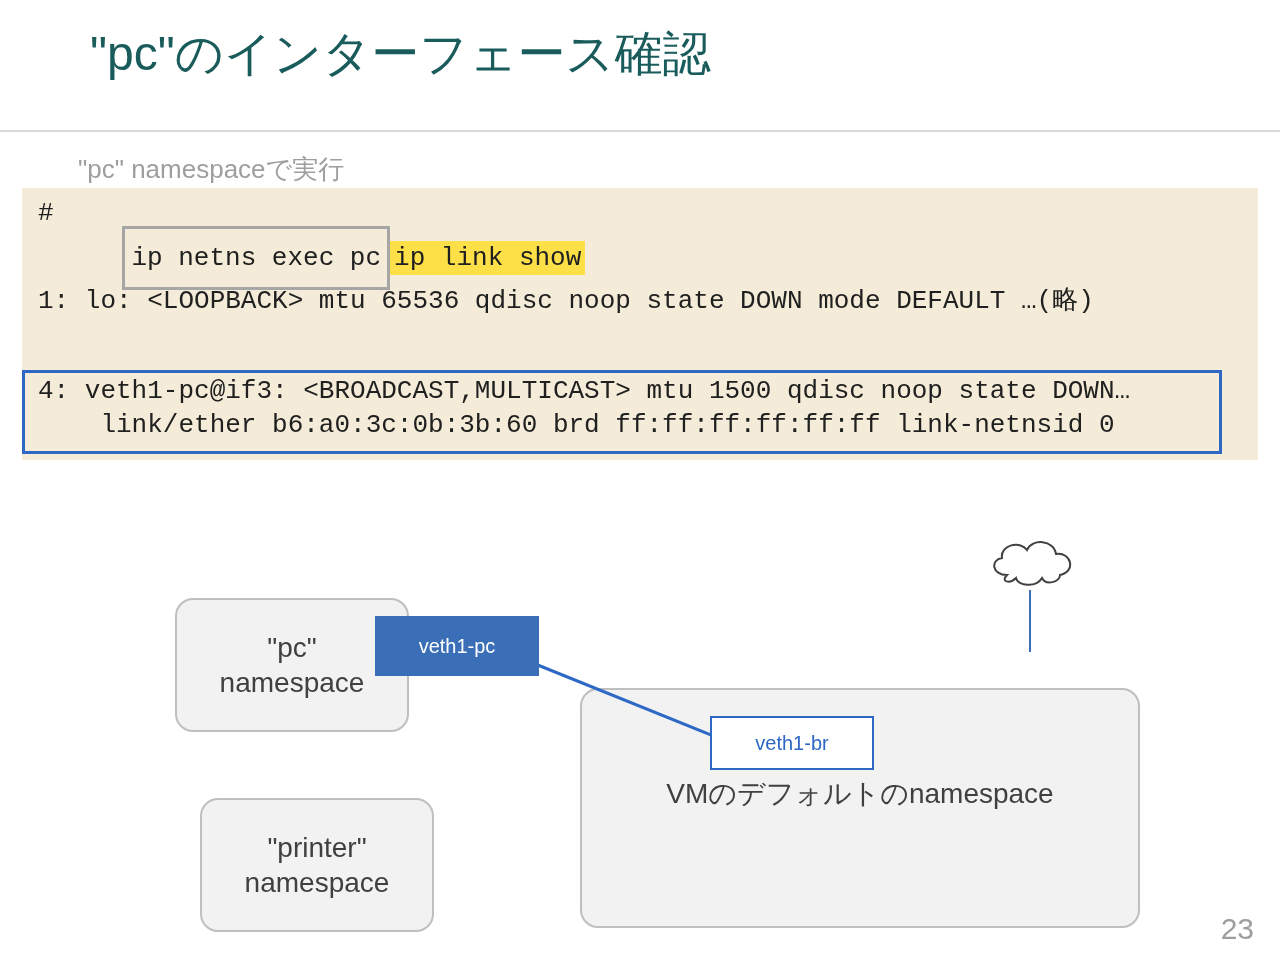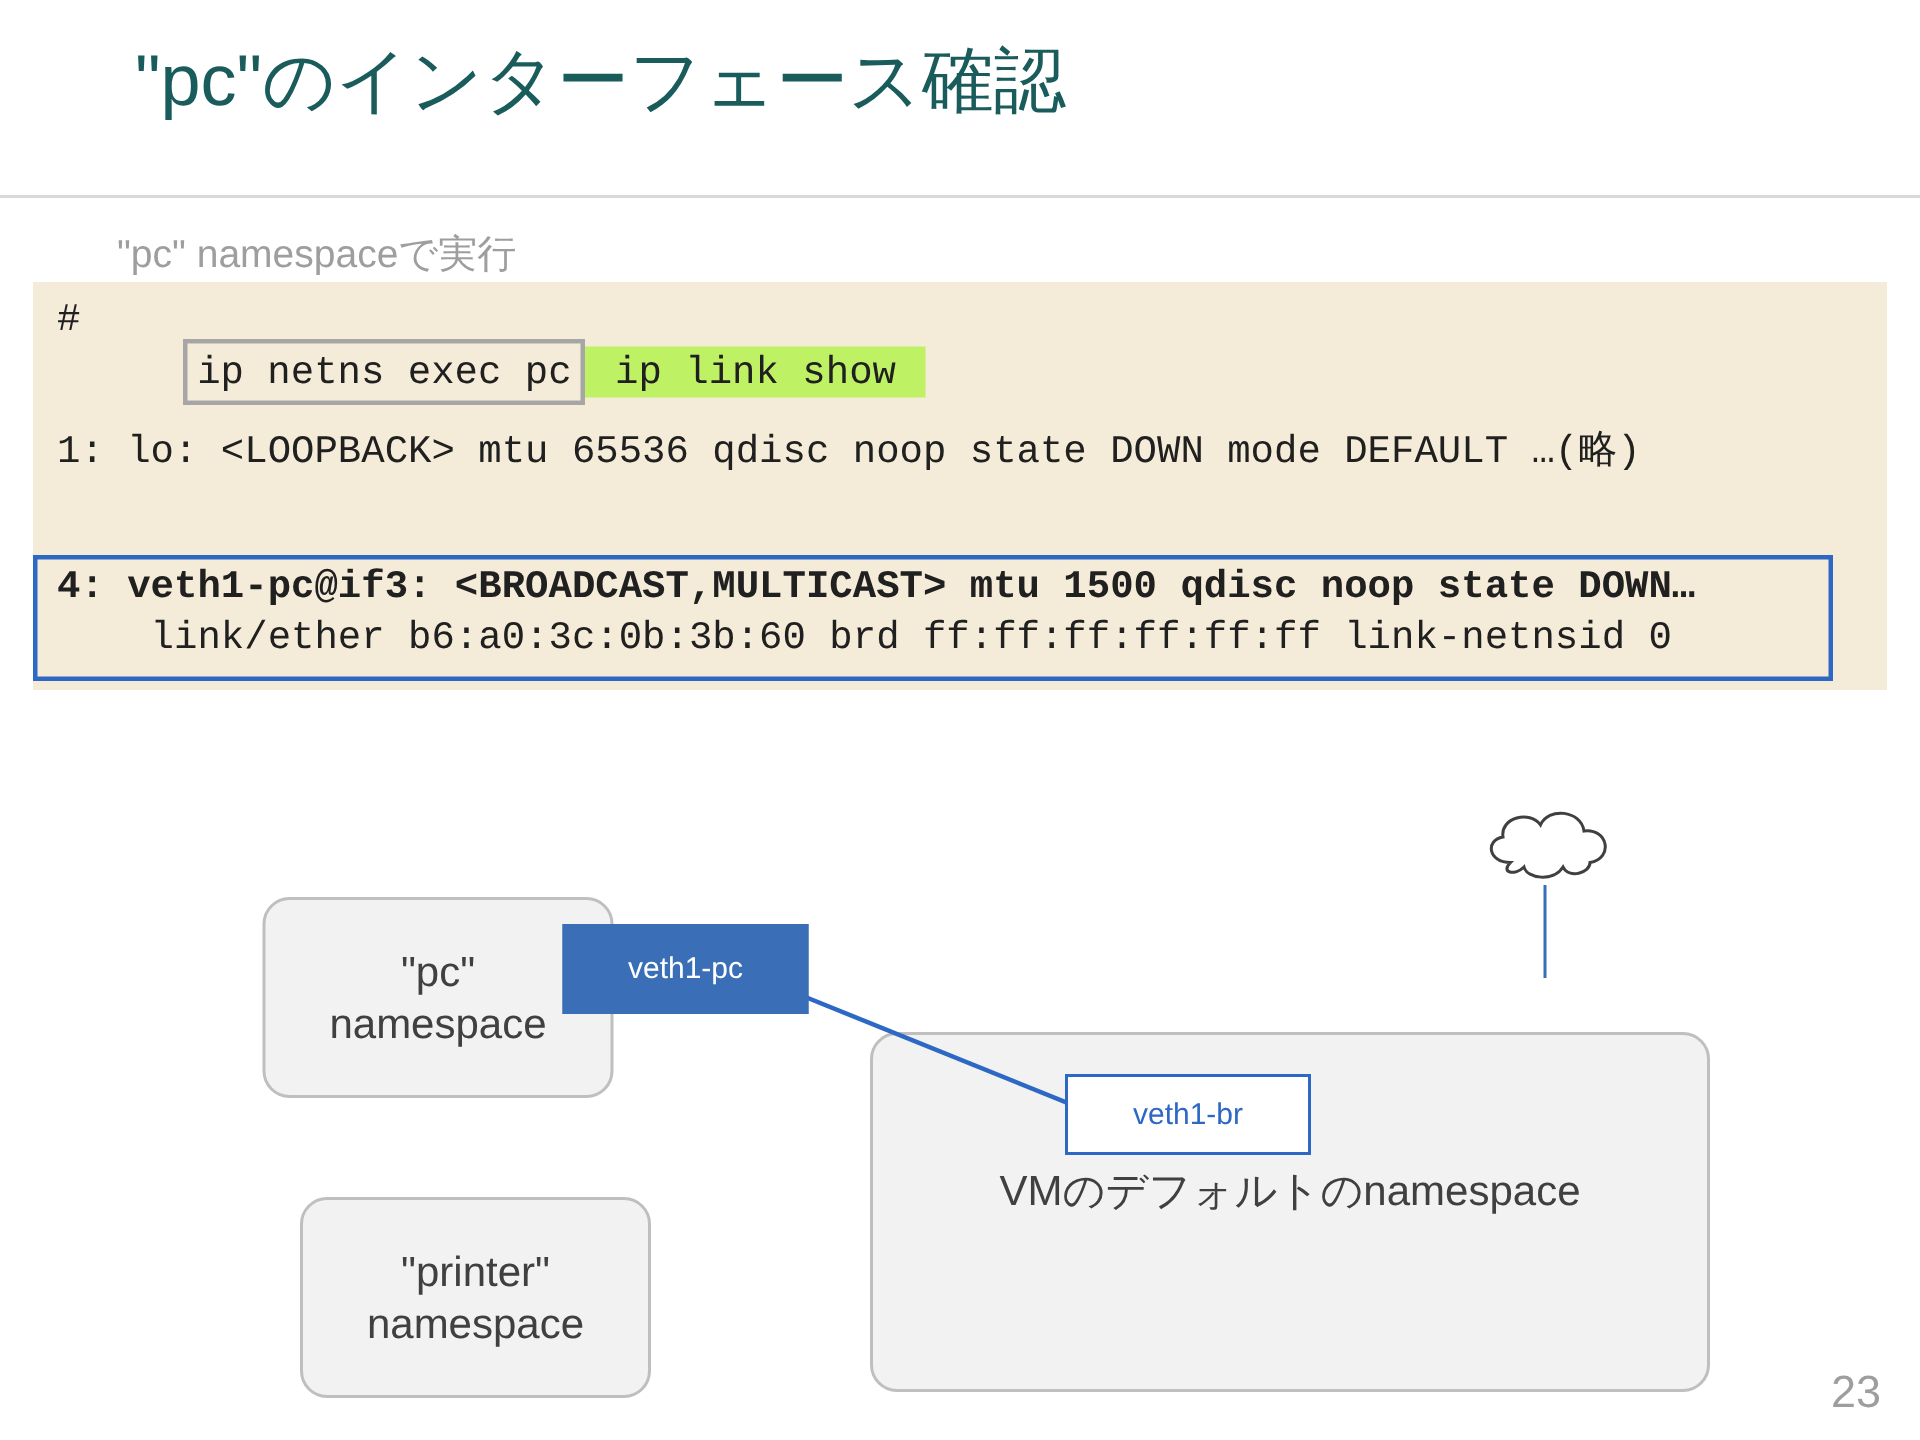--- a/index.html
+++ b/index.html
@@ -63,42 +63,42 @@
     font-size: 26px;
     color: #202020;
     white-space: pre;
   }
 
   .prompt { left: 38px; top: 198px; }
   .cmdwrap { left: 60px; top: 196px; }
   .cmdwrap .boxed {
     display: inline-block;
     border: 3px solid #a6a6a6;
-    padding: 4px 6px;
+    padding: 14px 6px;
   }
   .cmdwrap .hl {
     display: inline-block;
-    background: #bef264;
-    padding: 2px 20px;
+    background: #fde047;
+    padding: 2px 4px;
   }
 
   .out1a { left: 38px; top: 282px; }
   .out1b { left: 38px; top: 316px; }
 
   
   .bluebox {
     position: absolute;
     left: 22px;
     top: 370px;
     width: 1200px;
     height: 84px;
     border: 3px solid #2e68c5;
     box-sizing: border-box;
   }
-  .out4a { left: 38px; top: 376px; font-weight: bold; }
+  .out4a { left: 38px; top: 376px; }
   .out4b { left: 38px; top: 410px; }
 
   
   .diagram {
     position: absolute;
     left: 0;
     top: 560px;
     width: 1280px;
     height: 400px;
   }

